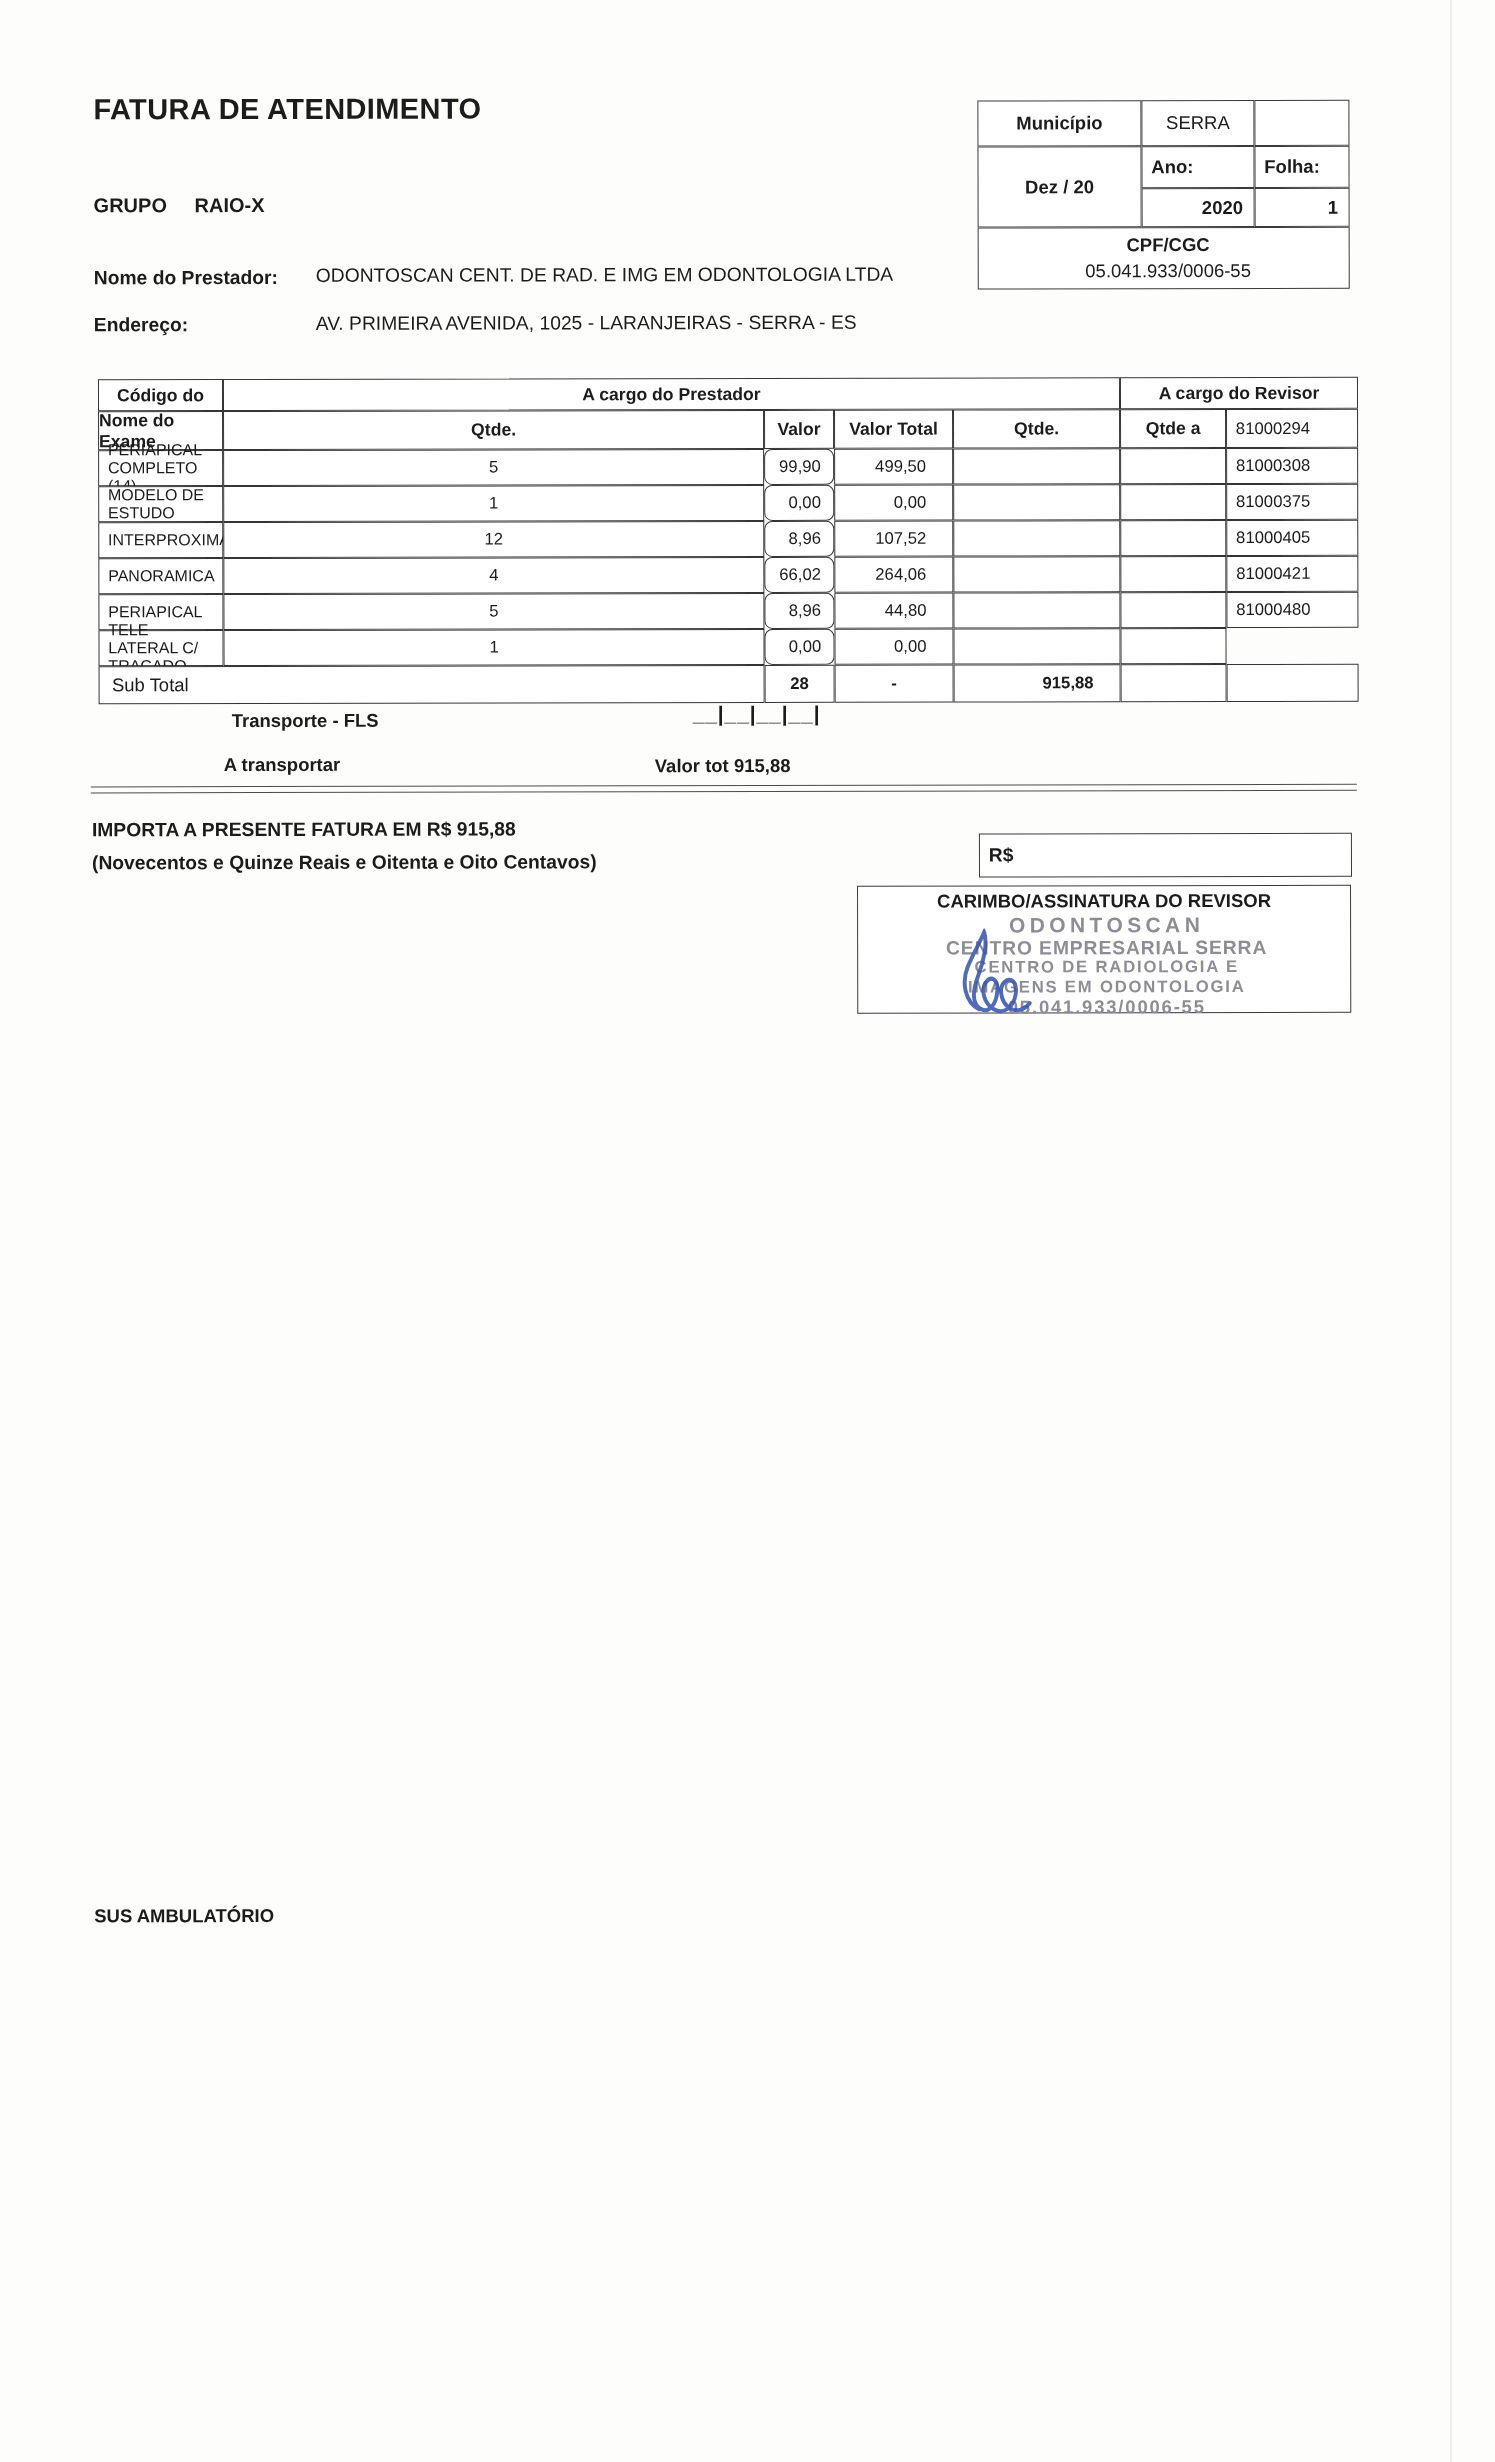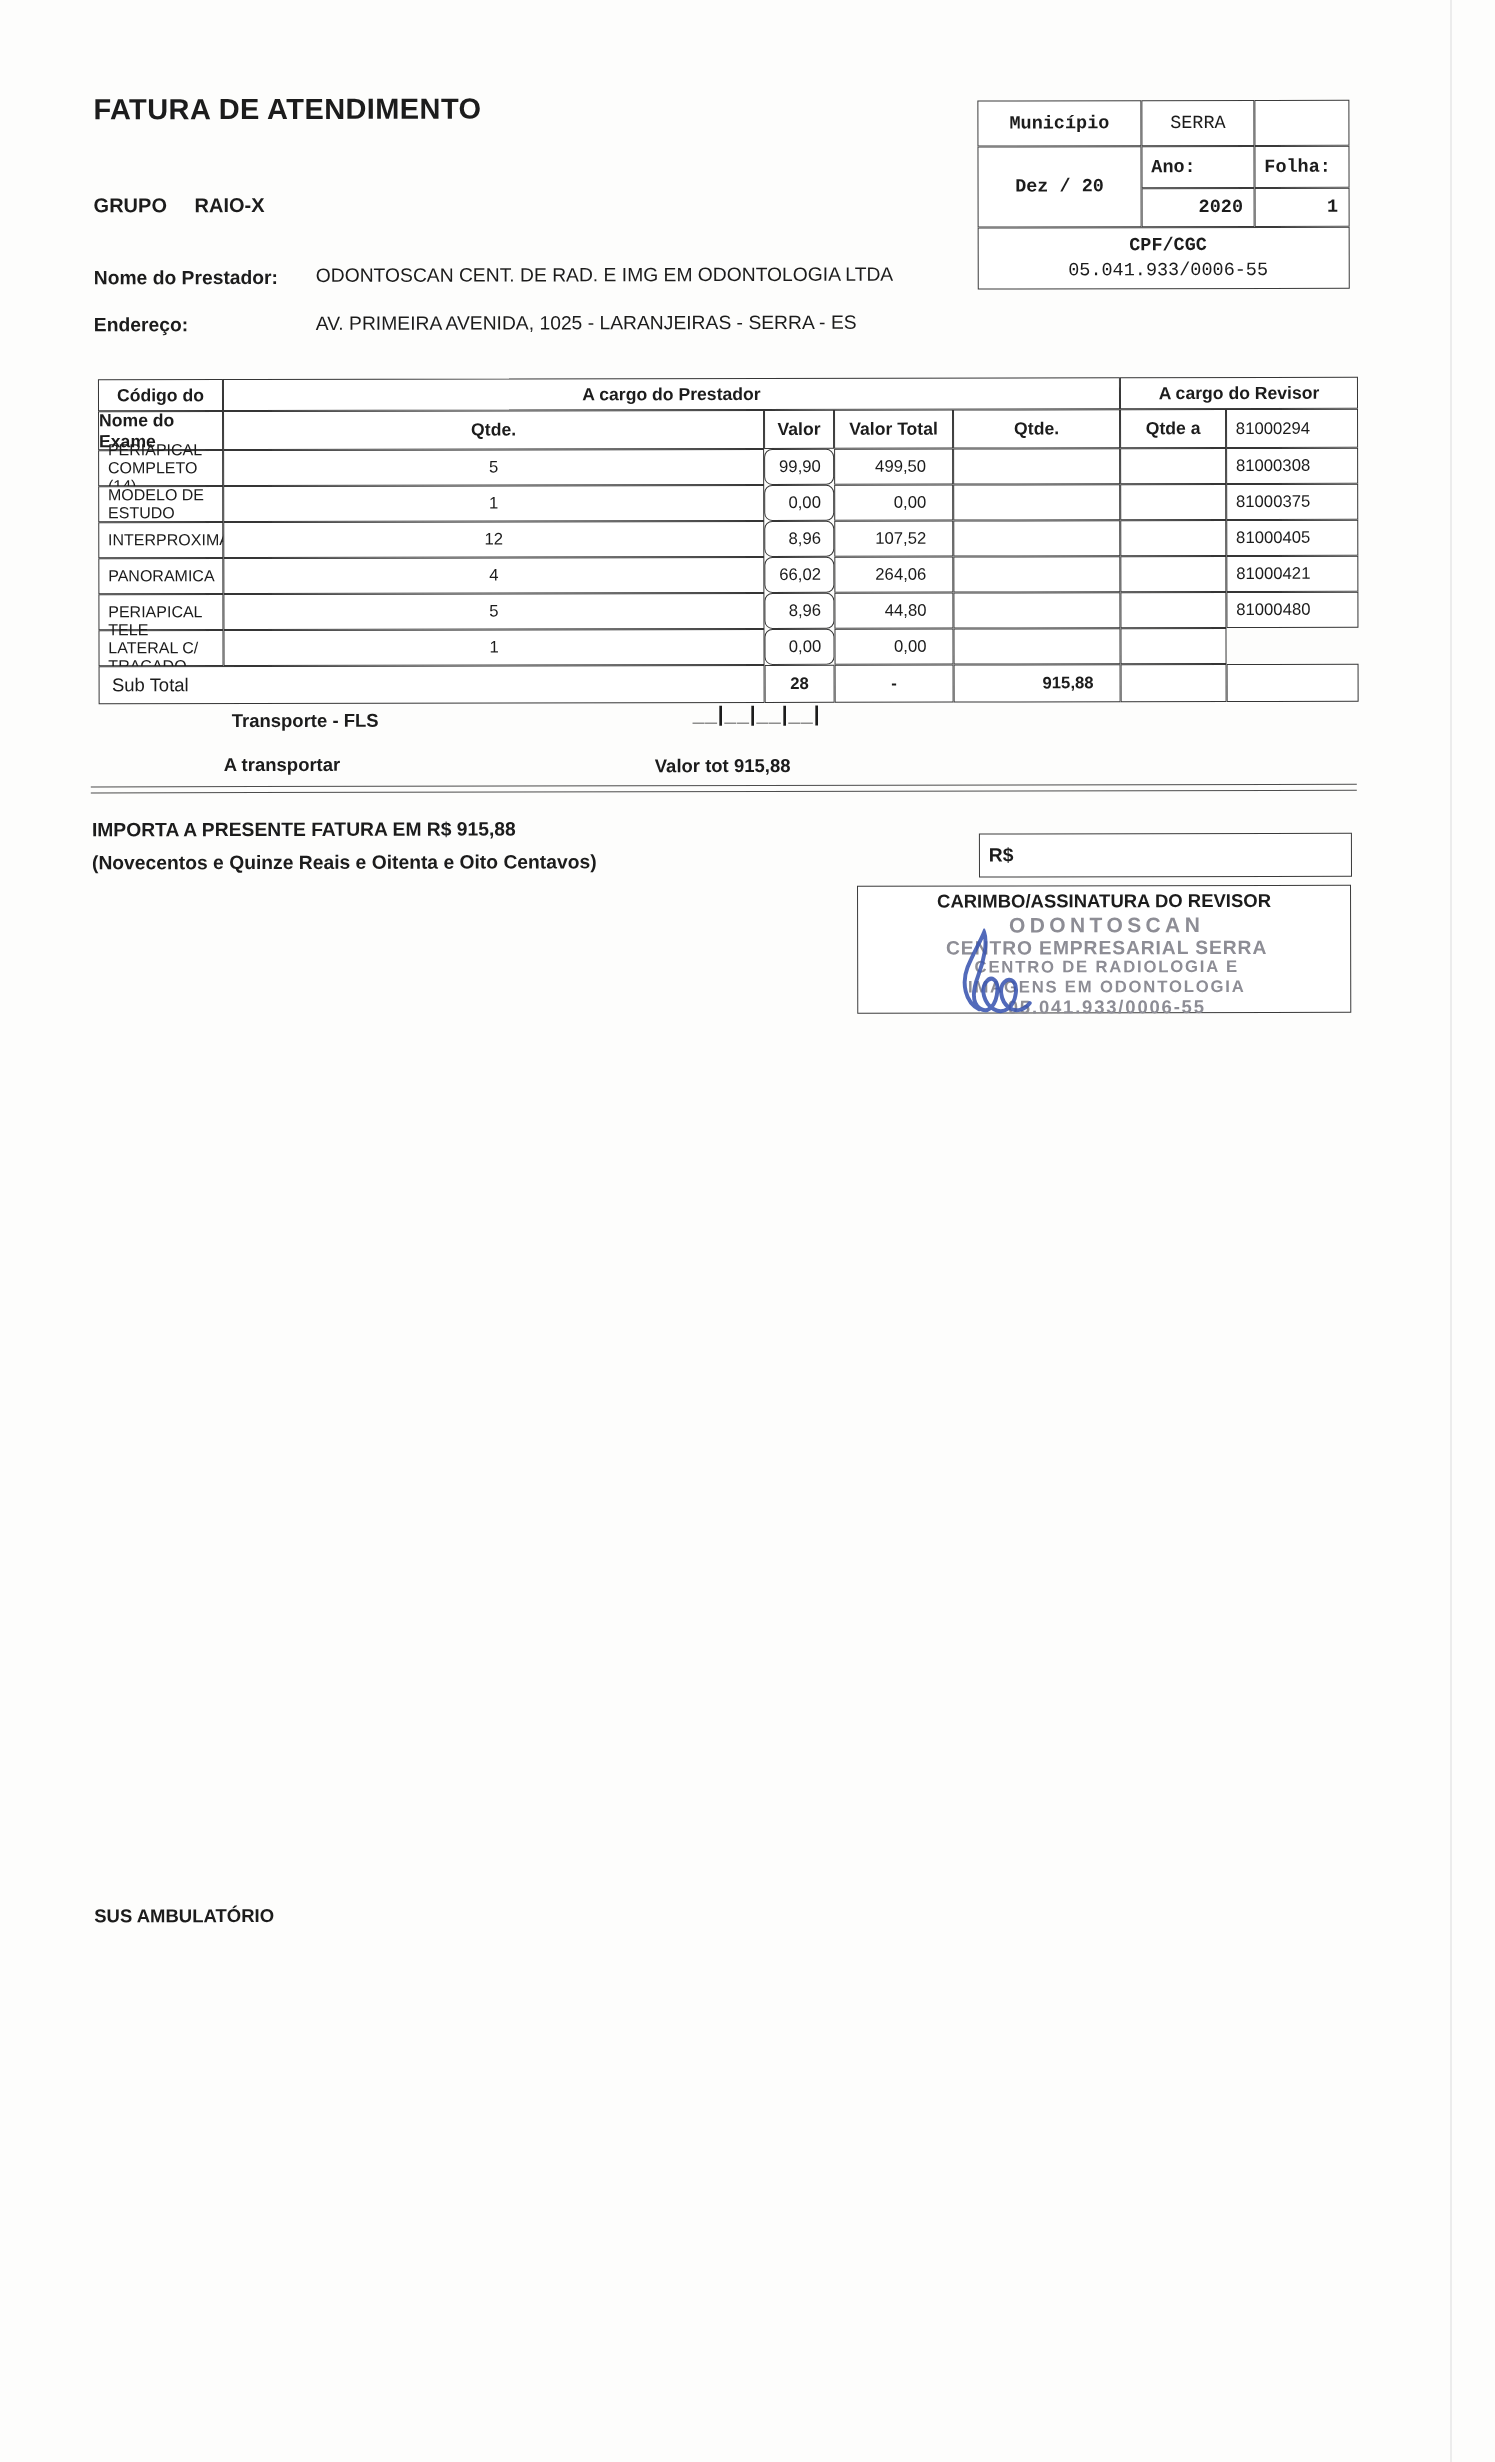--- a/index.html
+++ b/index.html
@@ -22,21 +22,20 @@
   .grupo-row { left:95px; top:193px; font-size:20px; font-weight:bold; }
   .grupo-row .val { position:absolute; left:101px; top:0; white-space:nowrap; }
 
   
   .info-box {
     left:979px; top:101px; width:371px;
     display:grid;
     grid-template-columns:164px 113px 95px;
     grid-template-rows:46px 42px 39px 62px;
     font-size:18.5px;
-    font-family:Liberation Mono, monospace;
   }
   .info-box > div { border:0.9px solid #3a3a3a; background:#fff; display:flex; align-items:center; }
   .ib-c { justify-content:center; }
   .ib-l { padding-left:8.8px; }
   .ib-r { justify-content:flex-end; padding-right:10.6px; }
   .b { font-weight:bold; }
   .cell-mes { grid-row:2/4; grid-column:1; }
   .cell-cpf { grid-column:1/4; flex-direction:column; align-items:flex-start; justify-content:center; padding-left:8.8px; gap:3.5px; }
 
   

